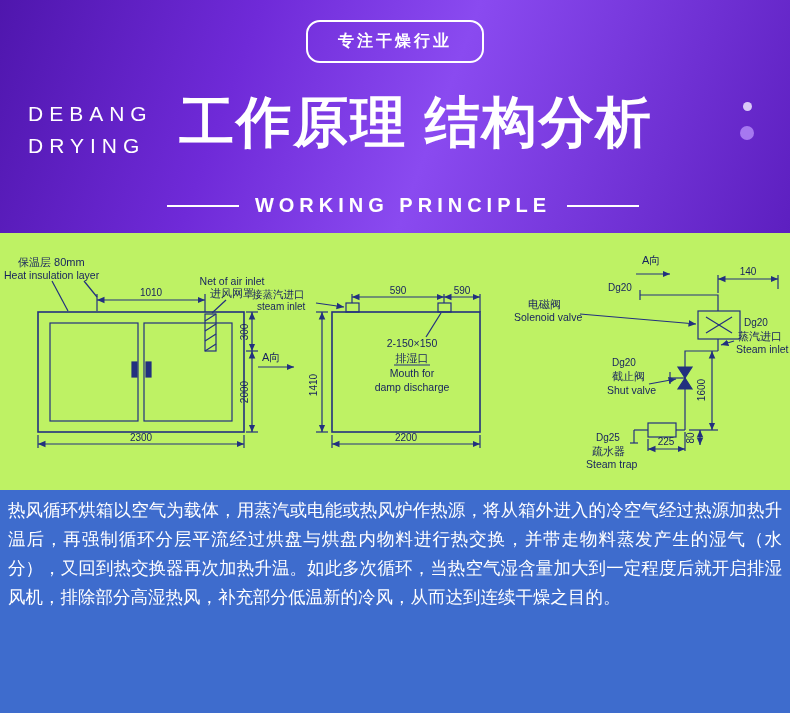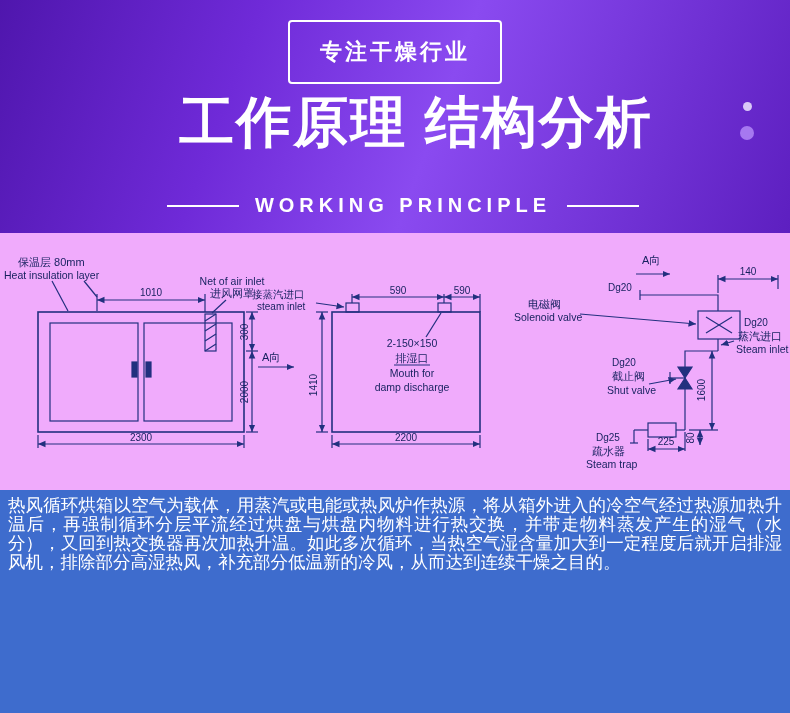--- a/index.html
+++ b/index.html
@@ -11,22 +11,22 @@
   .page{width:790px;height:713px;display:flex;flex-direction:column;}
 
   
   .hero{
     position:relative;height:233px;flex:0 0 233px;
     background:linear-gradient(110deg,#4f16ad 0%,#6f2ad8 30%,#8a4af0 55%,#5d1fc0 100%);
     color:#fff;
   }
   .badge{
     position:absolute;top:20px;left:50%;transform:translateX(-50%);
-    border:2px solid #ffffff;border-radius:4px;
-    padding:15px 30px;font-size:22px;font-weight:600;letter-spacing:3px;
+    border:2px solid #ffffff;border-radius:14px;
+    padding:9px 30px;font-size:16px;font-weight:600;letter-spacing:3px;
     white-space:nowrap;
   }
   .brand{
     position:absolute;left:28px;top:98px;
     font-size:21px;letter-spacing:6px;line-height:1.5;font-weight:500;
   }
   .title{
     position:absolute;left:416px;top:86px;transform:translateX(-50%);
     margin:0;font-size:55px;font-weight:700;letter-spacing:2px;white-space:nowrap;
   }
@@ -38,39 +38,43 @@
   .dot-sm{width:9px;height:9px;background:#d9c9f7;}
   .dot-lg{width:14px;height:14px;background:#a678f0;}
   .subtitle-row{
     position:absolute;bottom:16px;left:8px;width:100%;
     display:flex;justify-content:center;align-items:center;gap:16px;
   }
   .rule{width:72px;height:2px;background:#ffffff;}
   .subtitle{font-size:20px;letter-spacing:5px;font-weight:600;white-space:nowrap;}
 
   
-  .diagram-panel{height:257px;flex:0 0 257px;background:#f0abfc;}
+  .diagram-panel{height:257px;flex:0 0 257px;background:#bef264;}
   .diagram-panel svg{display:block;}
 
   
   .description-panel{
     height:223px;flex:1 1 auto;background:#3e6ccd;color:#ffffff;
     padding:6px 8px 0 8px;box-sizing:border-box;
-    font-size:17.5px;line-height:19px;text-align:justify;
+    font-size:17.5px;line-height:29px;text-align:justify;
   }
   .description-panel p{margin:0;}
 </style>
 </head>
 <body>
 
 <div class="page">
 
   <header class="hero">
     <div class="badge">
       <span>专注干燥行业</span>
+    </div>
+    <div class="brand">
+      <div>DEBANG</div>
+      <div>DRYING</div>
     </div>
     <h1 class="title">工作原理 结构分析</h1>
     <div class="dots">
       <span class="dot dot-sm"></span>
       <span class="dot dot-lg"></span>
     </div>
     <div class="subtitle-row">
       <span class="rule"></span>
       <span class="subtitle">WORKING PRINCIPLE</span>
       <span class="rule"></span>

